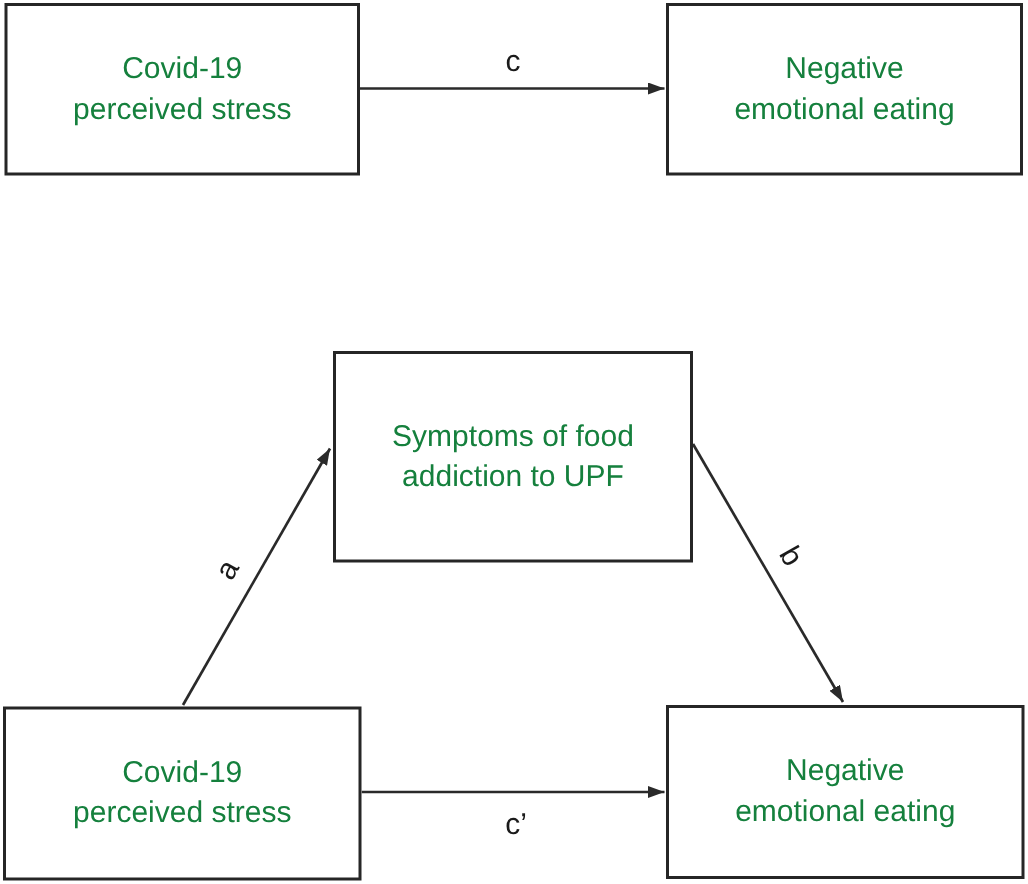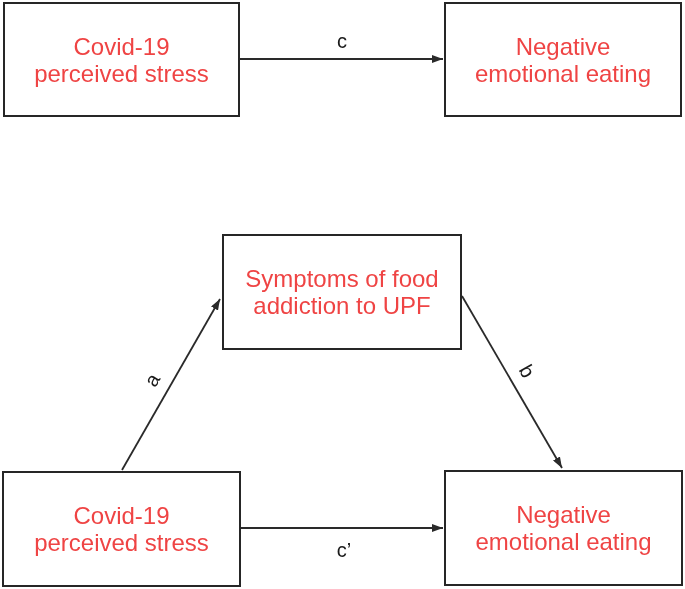--- a/index.html
+++ b/index.html
@@ -28,28 +28,28 @@
     box-sizing: border-box;
     border: 2px solid #262626;
     background: #ffffff;
     display: flex;
     align-items: center;
     justify-content: center;
     text-align: center;
   }
   .node-text {
     white-space: pre-line;
-    font-size: 24px;
+    font-size: 20px;
     line-height: 27px;
-    color: #ef4444;
+    color: #15803d;
   }
   
   .box-direct-predictor   { left: 3px;   top: 2px;   width: 237px; height: 115px; }
   .box-direct-outcome     { left: 444px; top: 2px;   width: 238px; height: 115px; }
-  .box-mediator           { left: 222px; top: 234px; width: 240px; height: 116px; }
+  .box-mediator           { left: 222px; top: 234px; width: 240px; height: 141px; }
   .box-indirect-predictor { left: 2px;   top: 471px; width: 239px; height: 116px; }
   .box-indirect-outcome   { left: 444px; top: 470px; width: 239px; height: 116px; }
 
   .path-label {
     position: absolute;
     font-size: 20px;
     line-height: 20px;
     color: #1a1a1a;
     transform: translate(-50%, -50%);
     white-space: nowrap;

